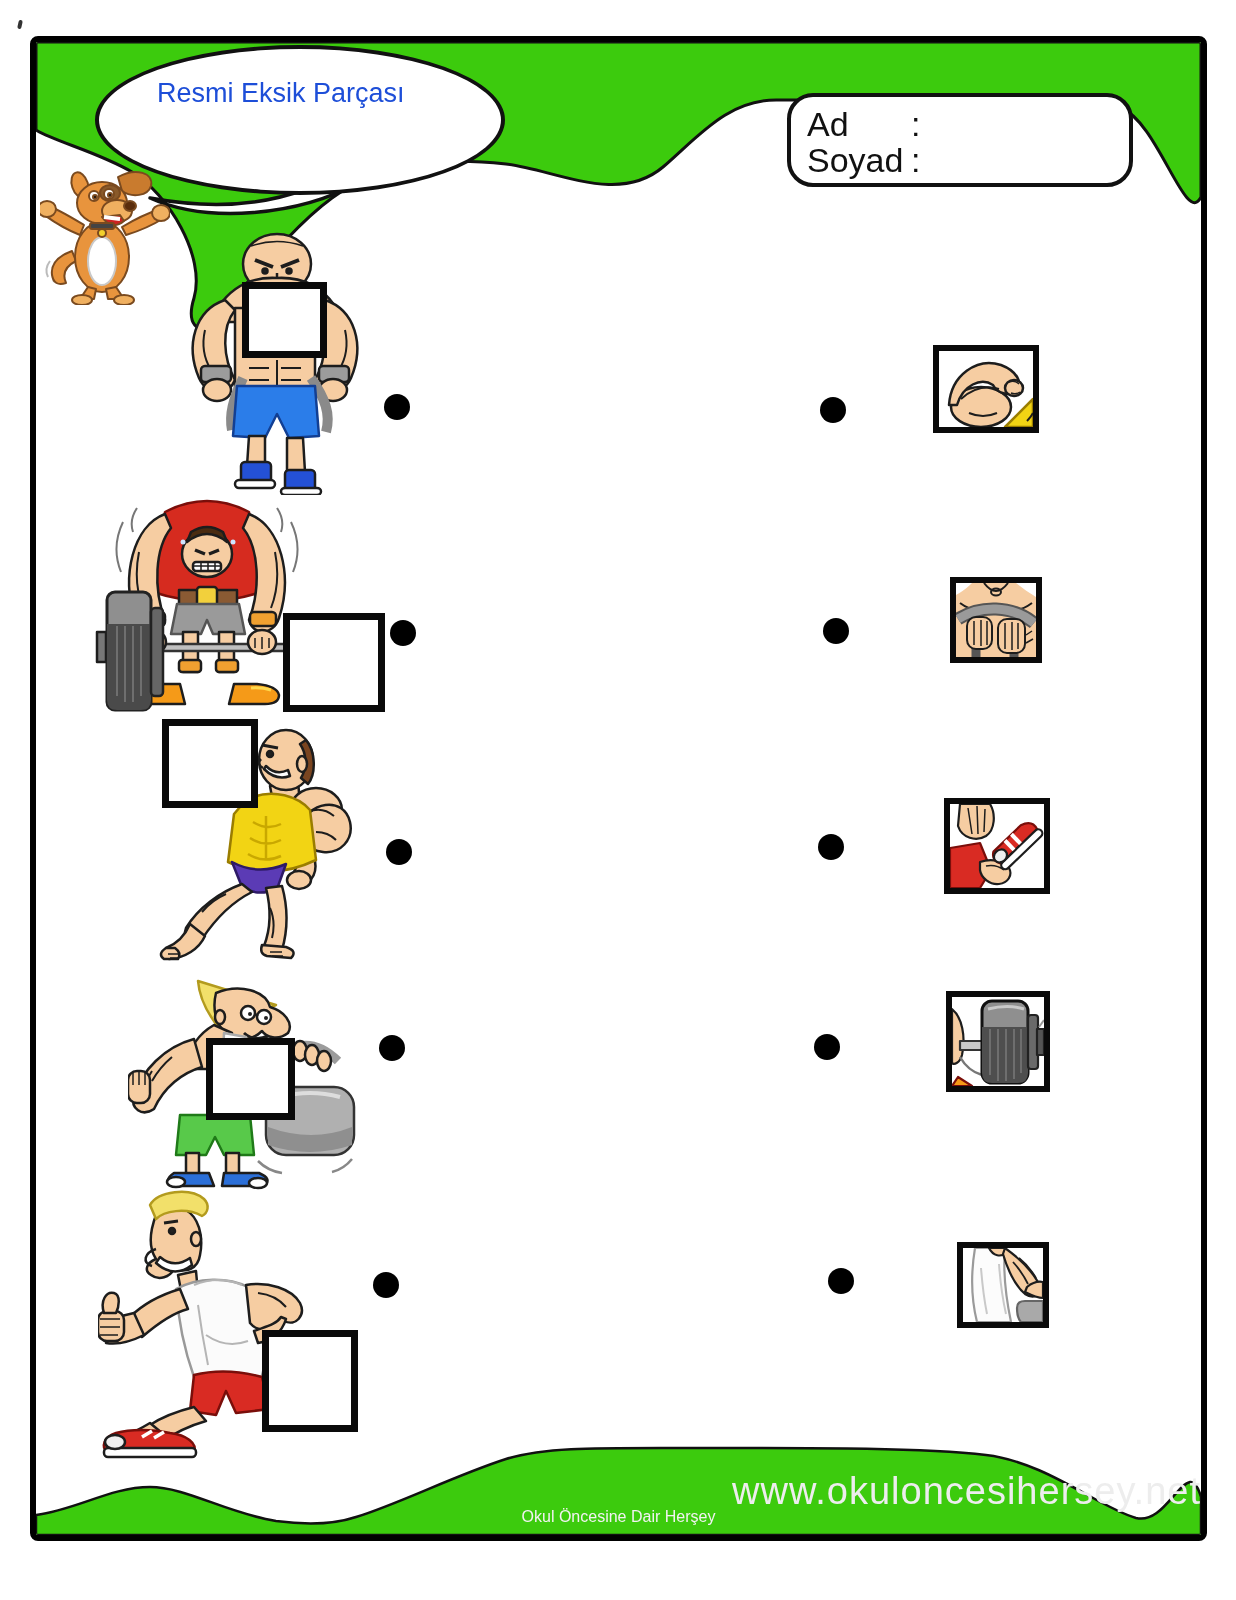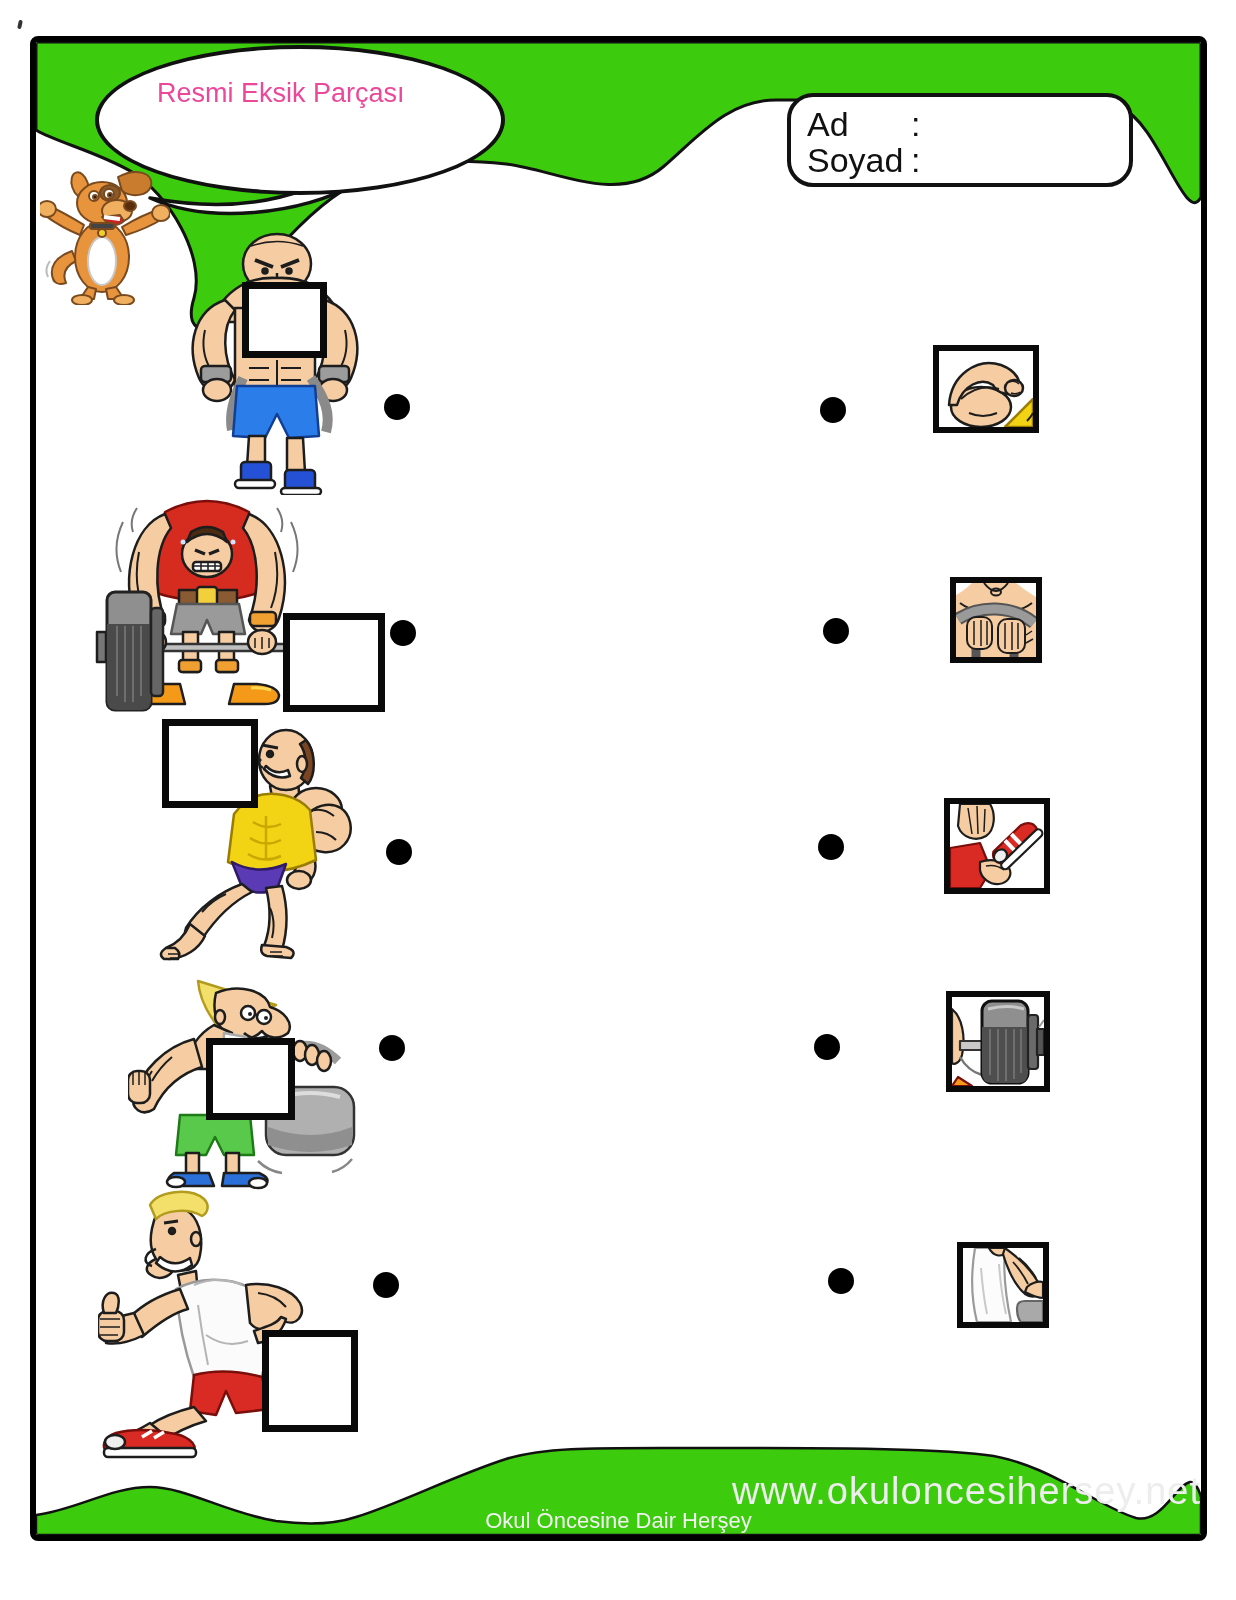--- a/index.html
+++ b/index.html
@@ -6,39 +6,39 @@
   .page{position:relative;width:1236px;height:1600px;background:#ffffff;overflow:hidden;
         font-family:"Liberation Sans", sans-serif;}
   .artifact{position:absolute;left:18px;top:20px;width:4px;height:9px;background:#333;
             border-radius:2px;transform:rotate(12deg);}
   .sheet{position:absolute;left:30px;top:36px;width:1177px;height:1505px;
          border:6px solid #000;border-radius:8px;background:#fff;overflow:hidden;box-sizing:border-box;}
   .abs{position:absolute;}
   
   .bubble{position:absolute;left:59px;top:3px;width:410px;height:150px;background:#fff;
           border:4px solid #111;border-radius:50%;box-sizing:border-box;z-index:6;}
-  .bubble-text{position:absolute;left:58px;top:26px;font-size:27px;line-height:37px;color:#ec4899;}
+  .bubble-text{position:absolute;left:58px;top:26px;font-size:27px;line-height:37px;color:#1d4ed8;}
   
   .namebox{position:absolute;left:751px;top:51px;width:346px;height:94px;background:#fff;
            border:4px solid #111;border-radius:26px;box-sizing:border-box;z-index:6;
            font-size:34px;color:#111;}
   .namerow{position:absolute;left:16px;display:flex;}
   .namerow .lbl{display:inline-block;width:104px;}
   
   .mslot{position:absolute;background:#fff;border:7px solid #0a0a0a;box-sizing:border-box;z-index:5;}
   
   .piece{position:absolute;background:#fff;border:6px solid #0a0a0a;box-sizing:border-box;z-index:5;}
   .piece svg{display:block;width:100%;height:100%;}
   
   .dot{position:absolute;width:26px;height:26px;border-radius:50%;background:#000;z-index:4;}
   
   .site{position:absolute;left:0;right:0;top:1428px;text-align:right;color:#ededed;
         font-size:38px;letter-spacing:1px;z-index:3;}
   .tagline{position:absolute;left:0;right:0;top:1466px;text-align:center;color:#f2f2f2;
-        font-size:22px;z-index:3;}
+        font-size:16px;z-index:3;}
 </style>
 </head>
 <body>
 
 <div class="page">
   <div class="artifact"></div>
 
   <div class="sheet">
 
     <svg class="abs" style="left:0;top:0;z-index:1;" width="1165" height="340" viewBox="0 0 1165 340">

